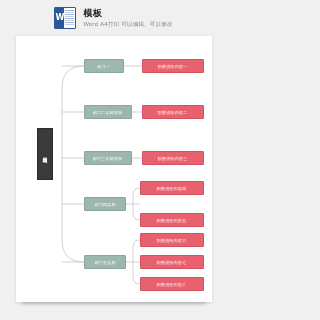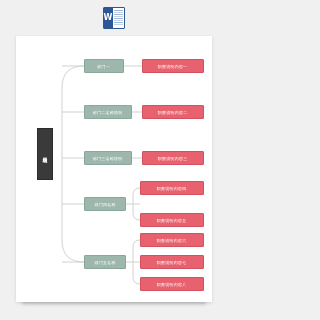--- a/index.html
+++ b/index.html
@@ -108,20 +108,24 @@
         <i></i>
           <i></i>
           <i></i>
           <i></i>
           <i></i>
           <i></i>
           <i></i>
           <i></i>
       </div>
     </div>
+    <div class="hdr-text">
+      <div class="hdr-title">模板</div>
+      <div class="hdr-sub">Word A4打印 可以编辑、可以修改</div>
+    </div>
   </div>
 </div>
 
 <div class="paper-shadow"></div>
 <div class="paper">
   <div class="canvas">
 
     <svg width="196" height="266">
 
       <path d="M 68 30 Q 46 30 46 52 L 46 204 Q 46 226 68 226" fill="none" stroke="#cccccc" stroke-width="0.9"></path>

